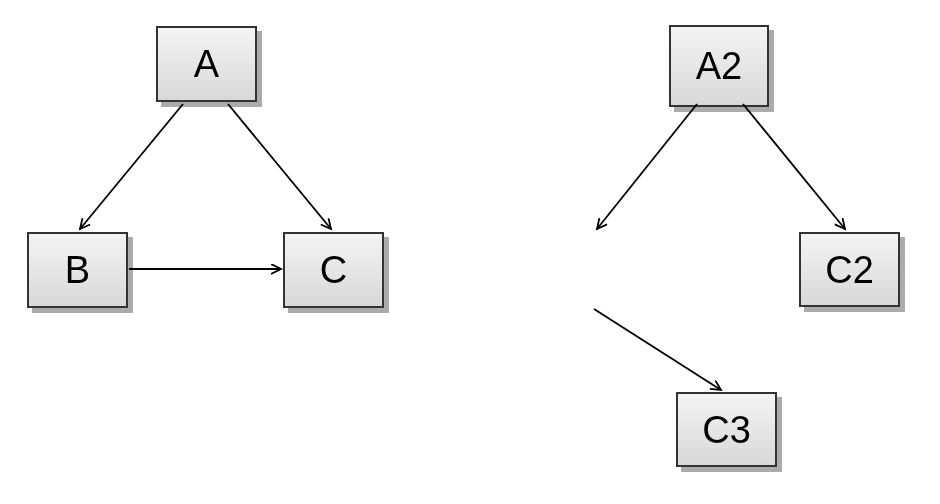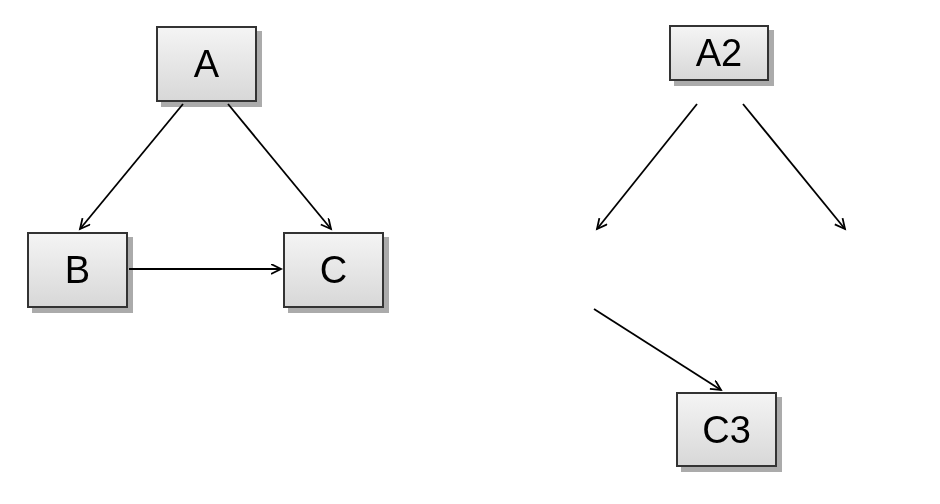--- a/index.html
+++ b/index.html
@@ -56,22 +56,25 @@
   <div class="node" style="left:156px; top:26px; width:101px; height:76px;">
     <span>A</span>
   </div>
   <div class="node" style="left:27px; top:232px; width:101px; height:76px;">
     <span>B</span>
   </div>
   <div class="node" style="left:283px; top:232px; width:101px; height:76px;">
     <span>C</span>
   </div>
 
-  <div class="node" style="left:669px; top:25px; width:100px; height:56px;text-align:center;">
+  <div class="node" style="left:669px; top:25px; width:100px; height:82px;text-align:center;">
     <span>A2</span>
+  </div>
+  <div class="node" style="left:799px; top:232px; width:101px; height:75px;">
+    <span>C2</span>
   </div>
   <div class="node" style="left:676px; top:392px; width:101px; height:75px;text-align:center;">
     <span>C3</span>
   </div>
 
   <svg class="edges-layer" viewBox="0 0 940 504" xmlns="http://www.w3.org/2000/svg">
     <defs>
       <marker id="arrowhead" markerUnits="userSpaceOnUse" markerWidth="16" markerHeight="16" refX="10.5" refY="5.5" orient="auto">
         <path d="M0.5,0.5 L10.5,5.5 L0.5,10.5"></path>
       </marker>

